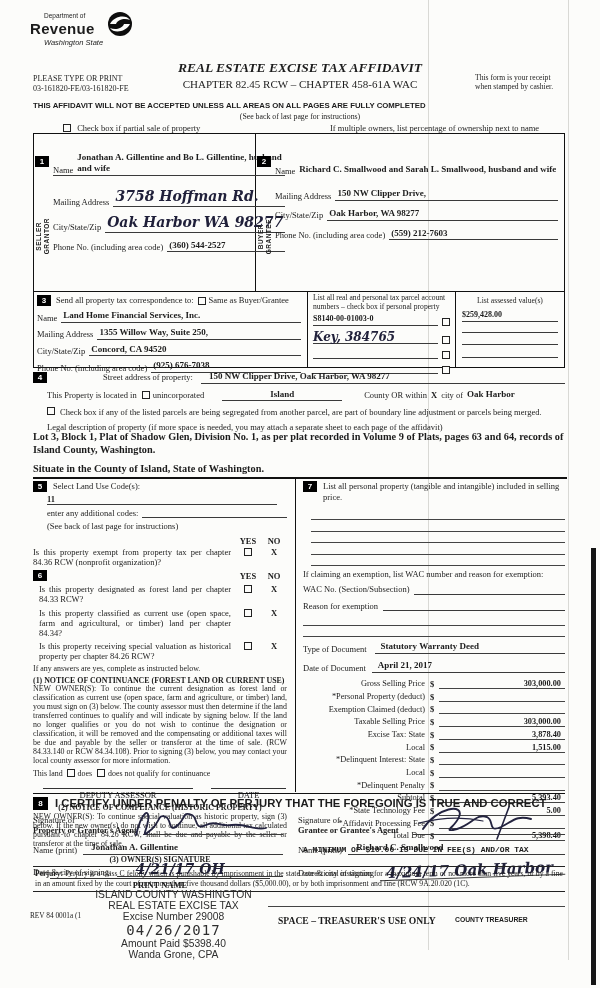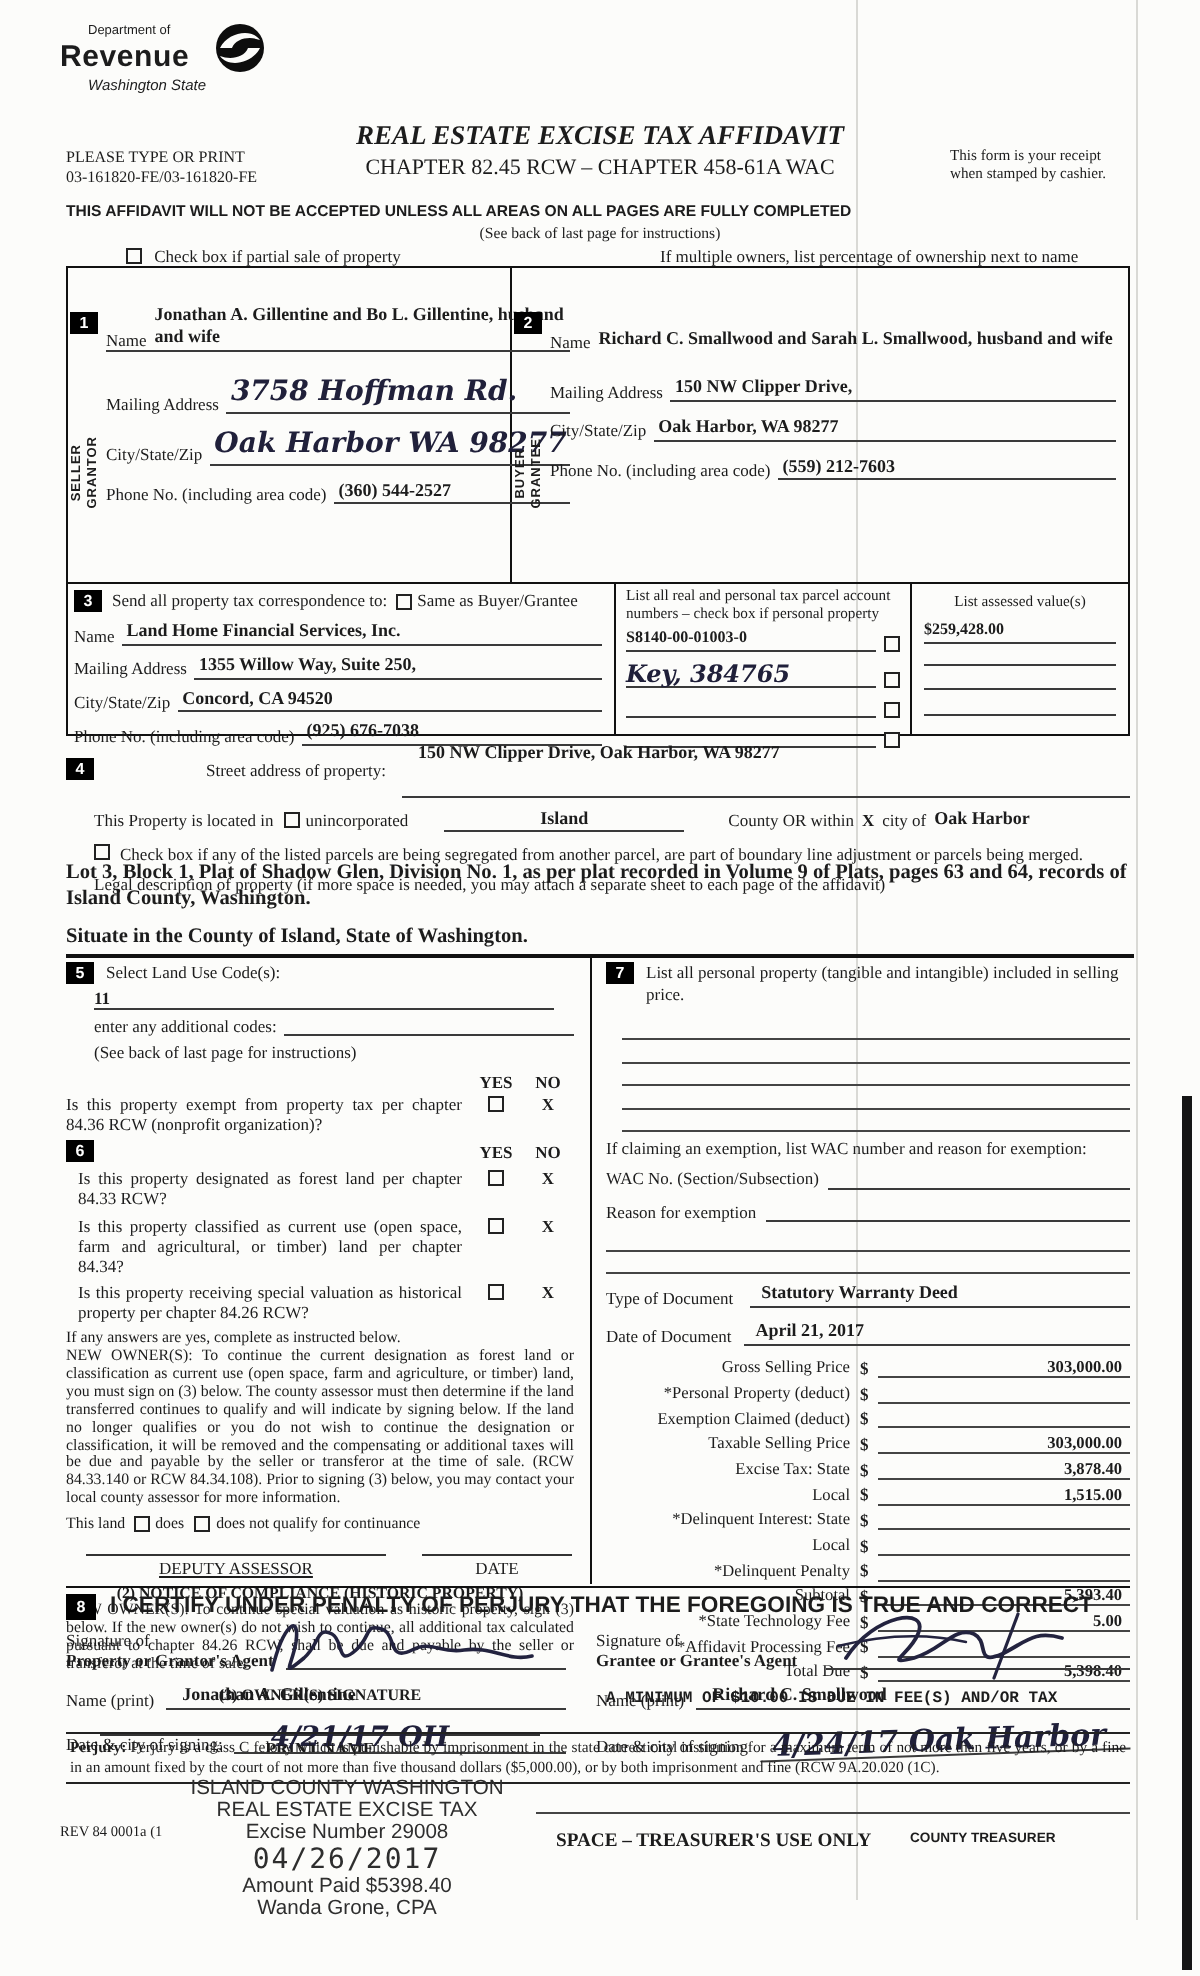--- a/index.html
+++ b/index.html
@@ -208,21 +208,21 @@
       <div class="ul" style="height:11px;"></div>
       <div class="ul" style="height:12px;"></div>
       <div class="ul" style="height:13px;"></div>
     </div>
   </div>
 
   <div class="abs" style="left:33px; top:371px; width:532px;">
     <div class="row" style="align-items:center;">
       <span class="nbox">4</span>
       <span style="padding-left:20px;margin-left:36px;">Street address of property:</span>
-      <span class="b grow ul" style="font-size:9px; margin-left:8px; padding:0 2px 16px 8px;">150 NW Clipper Drive, Oak Harbor, WA  98277</span>
+      <span class="b grow ul" style="font-size:9px; margin-left:8px; padding:0 2px 1px 8px;">150 NW Clipper Drive, Oak Harbor, WA  98277</span>
     </div>
     <div class="row" style="margin-top:5px; align-items:center; padding-left:14px;">
       <span>This Property is located in</span>
       <span class="cb" style="margin:0 3px 0 5px;"></span>
       <span>unincorporated</span>
       <span class="ul b c" style="width:120px; margin-left:18px; font-size:9px;">Island</span>
       <span style="margin-left:22px;">County OR  within</span>
       <span class="b" style="margin-left:4px;">X</span>
       <span style="margin-left:4px;">city of</span>
       <span class="b" style="margin-left:4px; font-size:9px;">Oak Harbor</span>
@@ -274,32 +274,33 @@
         <span class="qt" style="padding-left:6px;">Is this property classified as current use (open space, farm and agricultural, or timber) land per chapter 84.34?</span>
         <span class="qy"><span class="cb"></span></span>
         <span class="qn xmark">X</span>
       </div>
       <div class="q">
         <span class="qt" style="padding-left:6px;">Is this property receiving special valuation as historical property per chapter 84.26 RCW?</span>
         <span class="qy"><span class="cb"></span></span>
         <span class="qn xmark">X</span>
       </div>
       <div style="margin-top:1px; font-size:7.9px;">If any answers are yes, complete as instructed below.</div>
+      <div class="b" style="margin-top:2px; font-size:7.9px;">(1) NOTICE OF CONTINUANCE (FOREST LAND OR CURRENT USE)</div>
       <div class="small-just">NEW OWNER(S): To continue the current designation as forest land or classification as current use (open space, farm and agriculture, or timber) land, you must sign on (3) below. The county assessor must then determine if the land transferred continues to qualify and will indicate by signing below. If the land no longer qualifies or you do not wish to continue the designation or classification, it will be removed and the compensating or additional taxes will be due and payable by the seller or transferor at the time of sale. (RCW 84.33.140 or RCW 84.34.108). Prior to signing (3) below, you may contact your local county assessor for more information.</div>
       <div class="row" style="margin-top:3px; align-items:center; font-size:7.9px;">
         <span>This land</span>
         <span class="cb" style="margin:0 3px 0 4px;"></span>
         <span>does</span>
         <span class="cb" style="margin:0 3px 0 5px;"></span>
         <span>does not qualify for continuance</span>
       </div>
       <div class="row" style="margin-top:10px;">
         <div style="width:150px; margin-left:10px;">
           <div class="sigline" style="height:1px;"></div>
-          <div class="c" style="margin-top:1px;text-decoration:underline;">DEPUTY ASSESSOR</div>
+          <div class="c" style="margin-top:1px;">DEPUTY ASSESSOR</div>
         </div>
         <div style="width:75px; margin-left:18px;">
           <div class="sigline" style="height:1px;"></div>
           <div class="c" style="margin-top:1px;">DATE</div>
         </div>
       </div>
       <div class="b c" style="margin-top:3px; font-size:7.9px;">(2) NOTICE OF COMPLIANCE (HISTORIC PROPERTY)</div>
       <div class="small-just">NEW OWNER(S): To continue special valuation as historic property, sign (3) below. If the new owner(s) do not wish to continue, all additional tax calculated pursuant to chapter 84.26 RCW, shall be due and payable by the seller or transferor at the time of sale.</div>
       <div class="b c" style="margin-top:6px; font-size:8px;">(3)  OWNER(S) SIGNATURE</div>
       <div style="width:220px; margin:14px auto 0 auto;">

